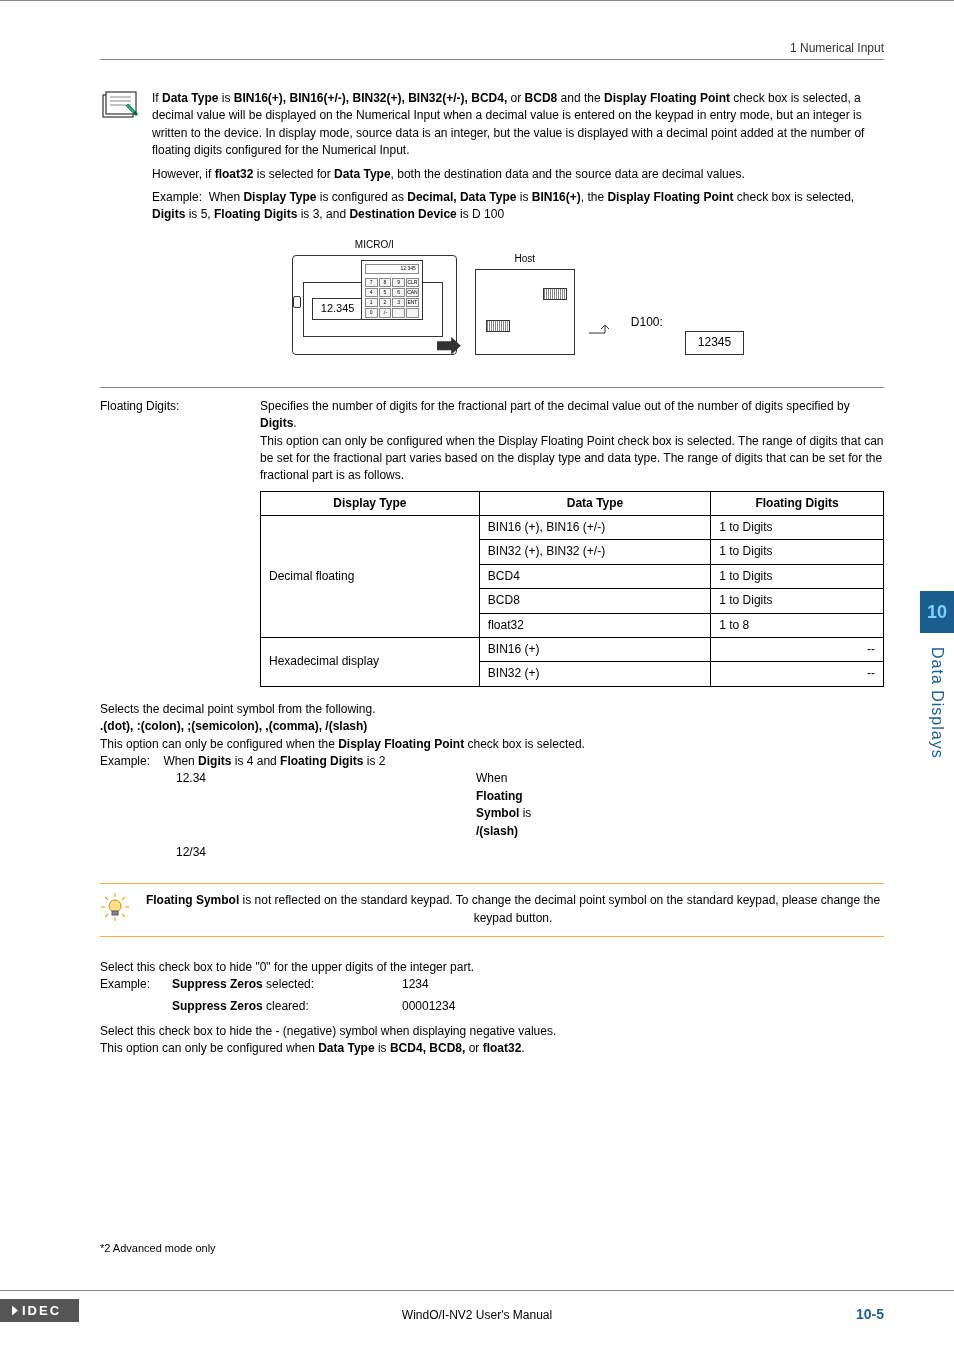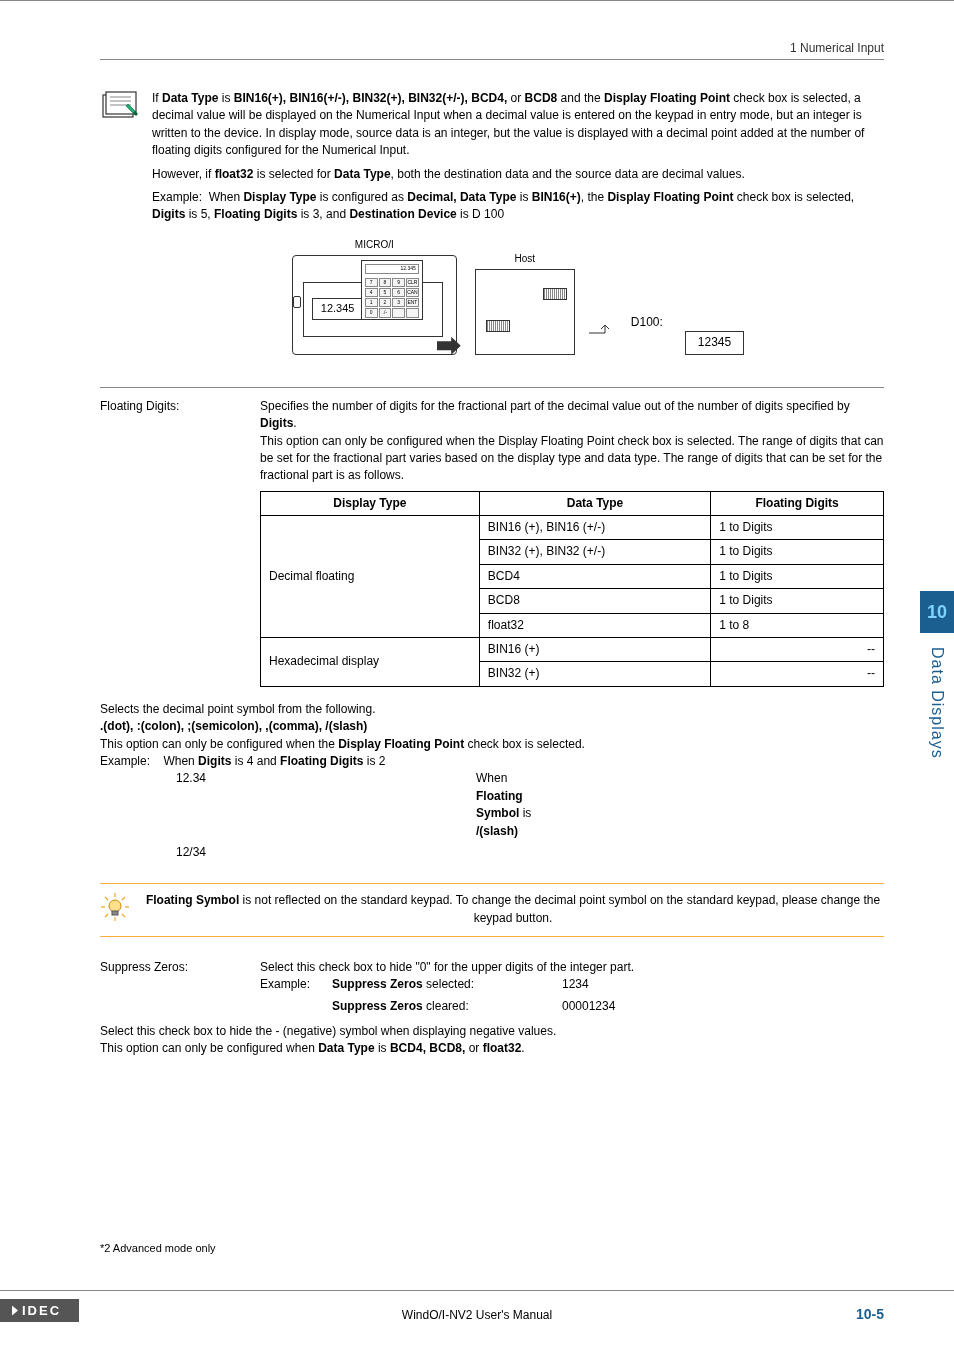--- a/index.html
+++ b/index.html
@@ -313,21 +313,20 @@
         <circle cx="15" cy="14" r="6" fill="#ffe08a" stroke="#c98a00"></circle>
         <rect x="12" y="19" width="6" height="4" fill="#888" stroke="#555"></rect>
       </svg>
     </div>
     <div>
       <b>Floating Symbol</b><span> is not reflected on the standard keypad. To change the decimal point symbol on the standard keypad, please change the keypad button.</span>
     </div>
   </div>
 
   <div class="row">
-    <div class="label-col">Suppress Zeros:</div>
     <div class="desc-col">
       <div>Select this check box to hide "0" for the upper digits of the integer part.</div>
       <div style="display:grid; grid-template-columns:72px 230px 120px; row-gap:4px;">
         <div>Example:</div>
         <div><b>Suppress Zeros</b><span> selected:</span></div>
         <div>1234</div>
         <div></div>
         <div><b>Suppress Zeros</b><span> cleared:</span></div>
         <div>00001234</div>
       </div>

